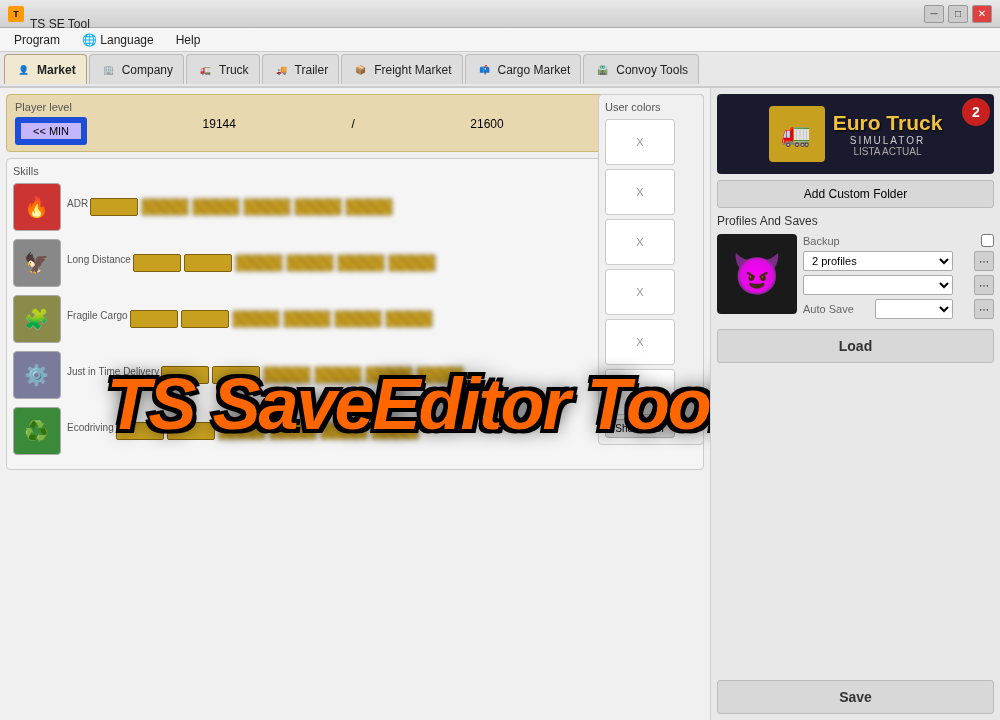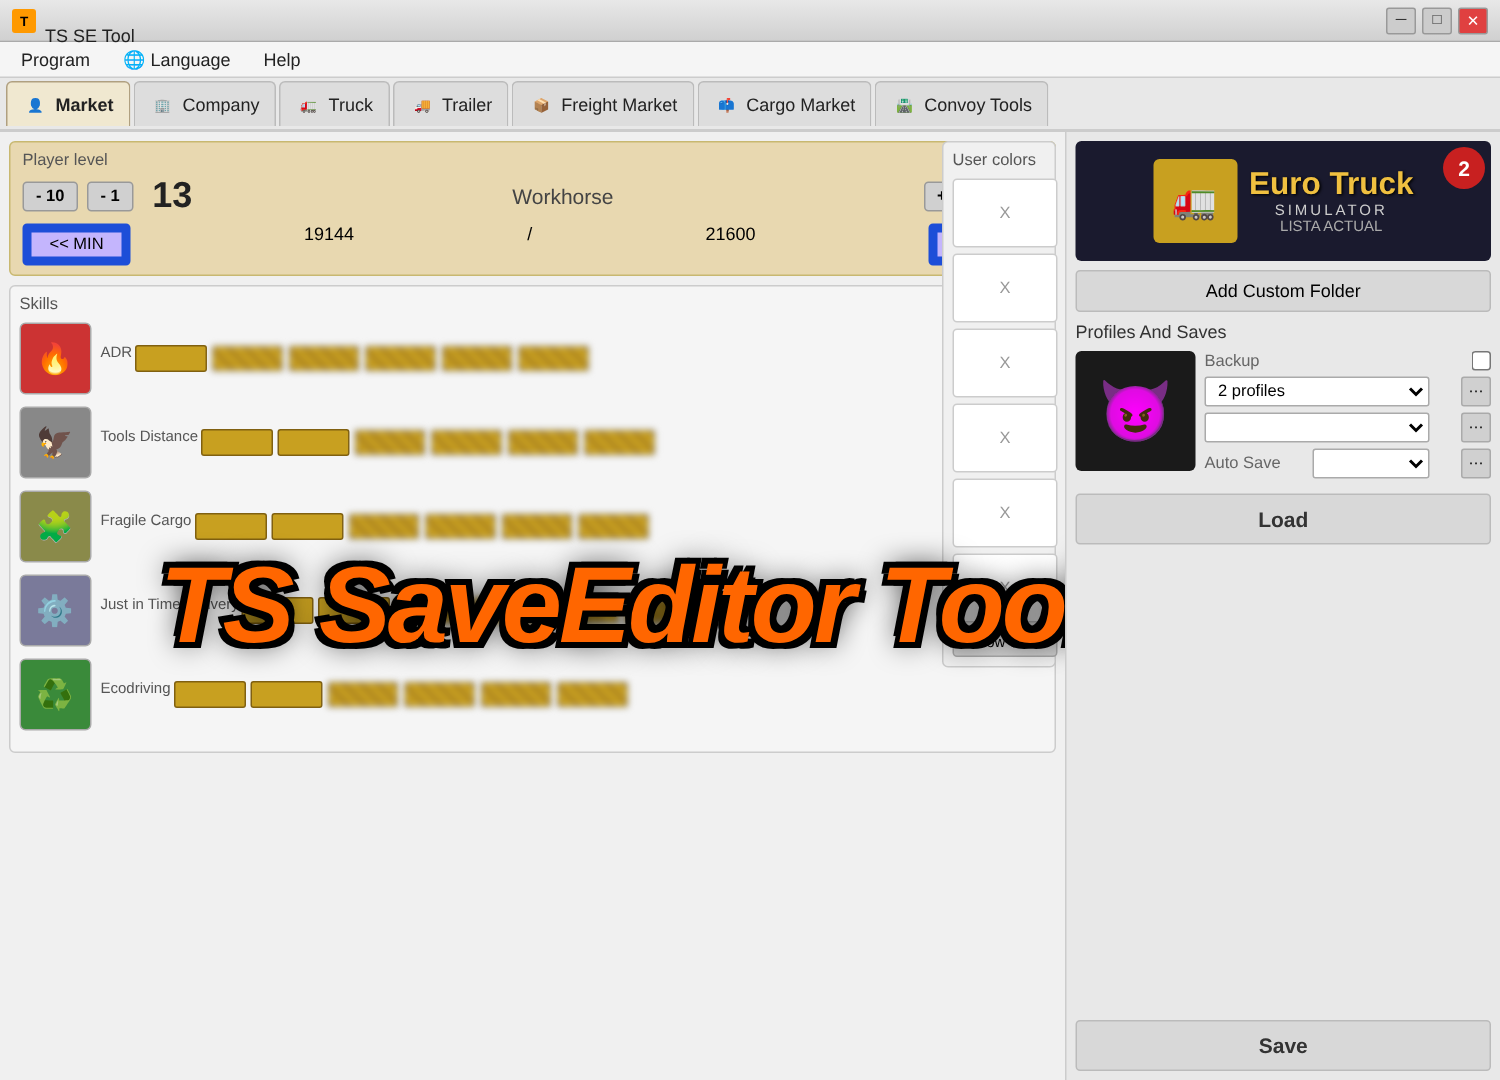--- a/index.html
+++ b/index.html
@@ -235,21 +235,21 @@
     .skill-bar.blurred {
       filter: blur(2px);
       background: repeating-linear-gradient(45deg, #b08820, #b08820 4px, #c8a020 4px, #c8a020 8px);
     }
 
     
     .user-colors-panel {
       position: absolute;
       right: 6px;
       top: 6px;
-      width: 76px;
+      width: 106px;
       background: #f0f0f0;
       border: 1px solid #ccc;
       border-radius: 4px;
       padding: 6px;
     }
     .colors-title { font-size: 11px; color: #555; margin-bottom: 6px; }
     .color-swatch {
       width: 70px; height: 46px;
       background: white;
       border: 1px solid #ccc;
@@ -496,28 +496,20 @@
     <span>Convoy Tools</span>
   </div>
 </div>
 
 <div class="main-content">
 
   <div class="left-panel">
 
     <div class="section-box">
       <div class="section-label">Player level</div>
-      <div class="level-controls">
-        <button class="btn-small">- 10</button>
-        <button class="btn-small">- 1</button>
-        <span class="level-display">13</span>
-        <span class="level-name">Workhorse</span>
-        <button class="btn-small">+ 1</button>
-        <button class="btn-small">+ 10</button>
-      </div>
       <div class="min-max-row">
         <button class="btn-minmax">&lt;&lt; MIN</button>
         <span>19144</span>
         <span>/</span>
         <span>21600</span>
         <button class="btn-minmax">MAX &gt;&gt;</button>
       </div>
     </div>
 
     <div class="skills-section">
@@ -534,21 +526,21 @@
             <div class="skill-bar blurred"></div>
             <div class="skill-bar blurred"></div>
             <div class="skill-bar blurred"></div>
           </div>
         </div>
       </div>
 
       <div class="skill-row">
         <div class="skill-icon eagle">🦅</div>
         <div class="skill-bars">
-          <div class="skill-label">Tools Distance</div>
+          <div class="skill-label">Long Distance</div>
           <div class="skill-bar-row">
             <div class="skill-bar filled"></div>
             <div class="skill-bar filled"></div>
             <div class="skill-bar blurred"></div>
             <div class="skill-bar blurred"></div>
             <div class="skill-bar blurred"></div>
             <div class="skill-bar blurred"></div>
           </div>
         </div>
       </div>

